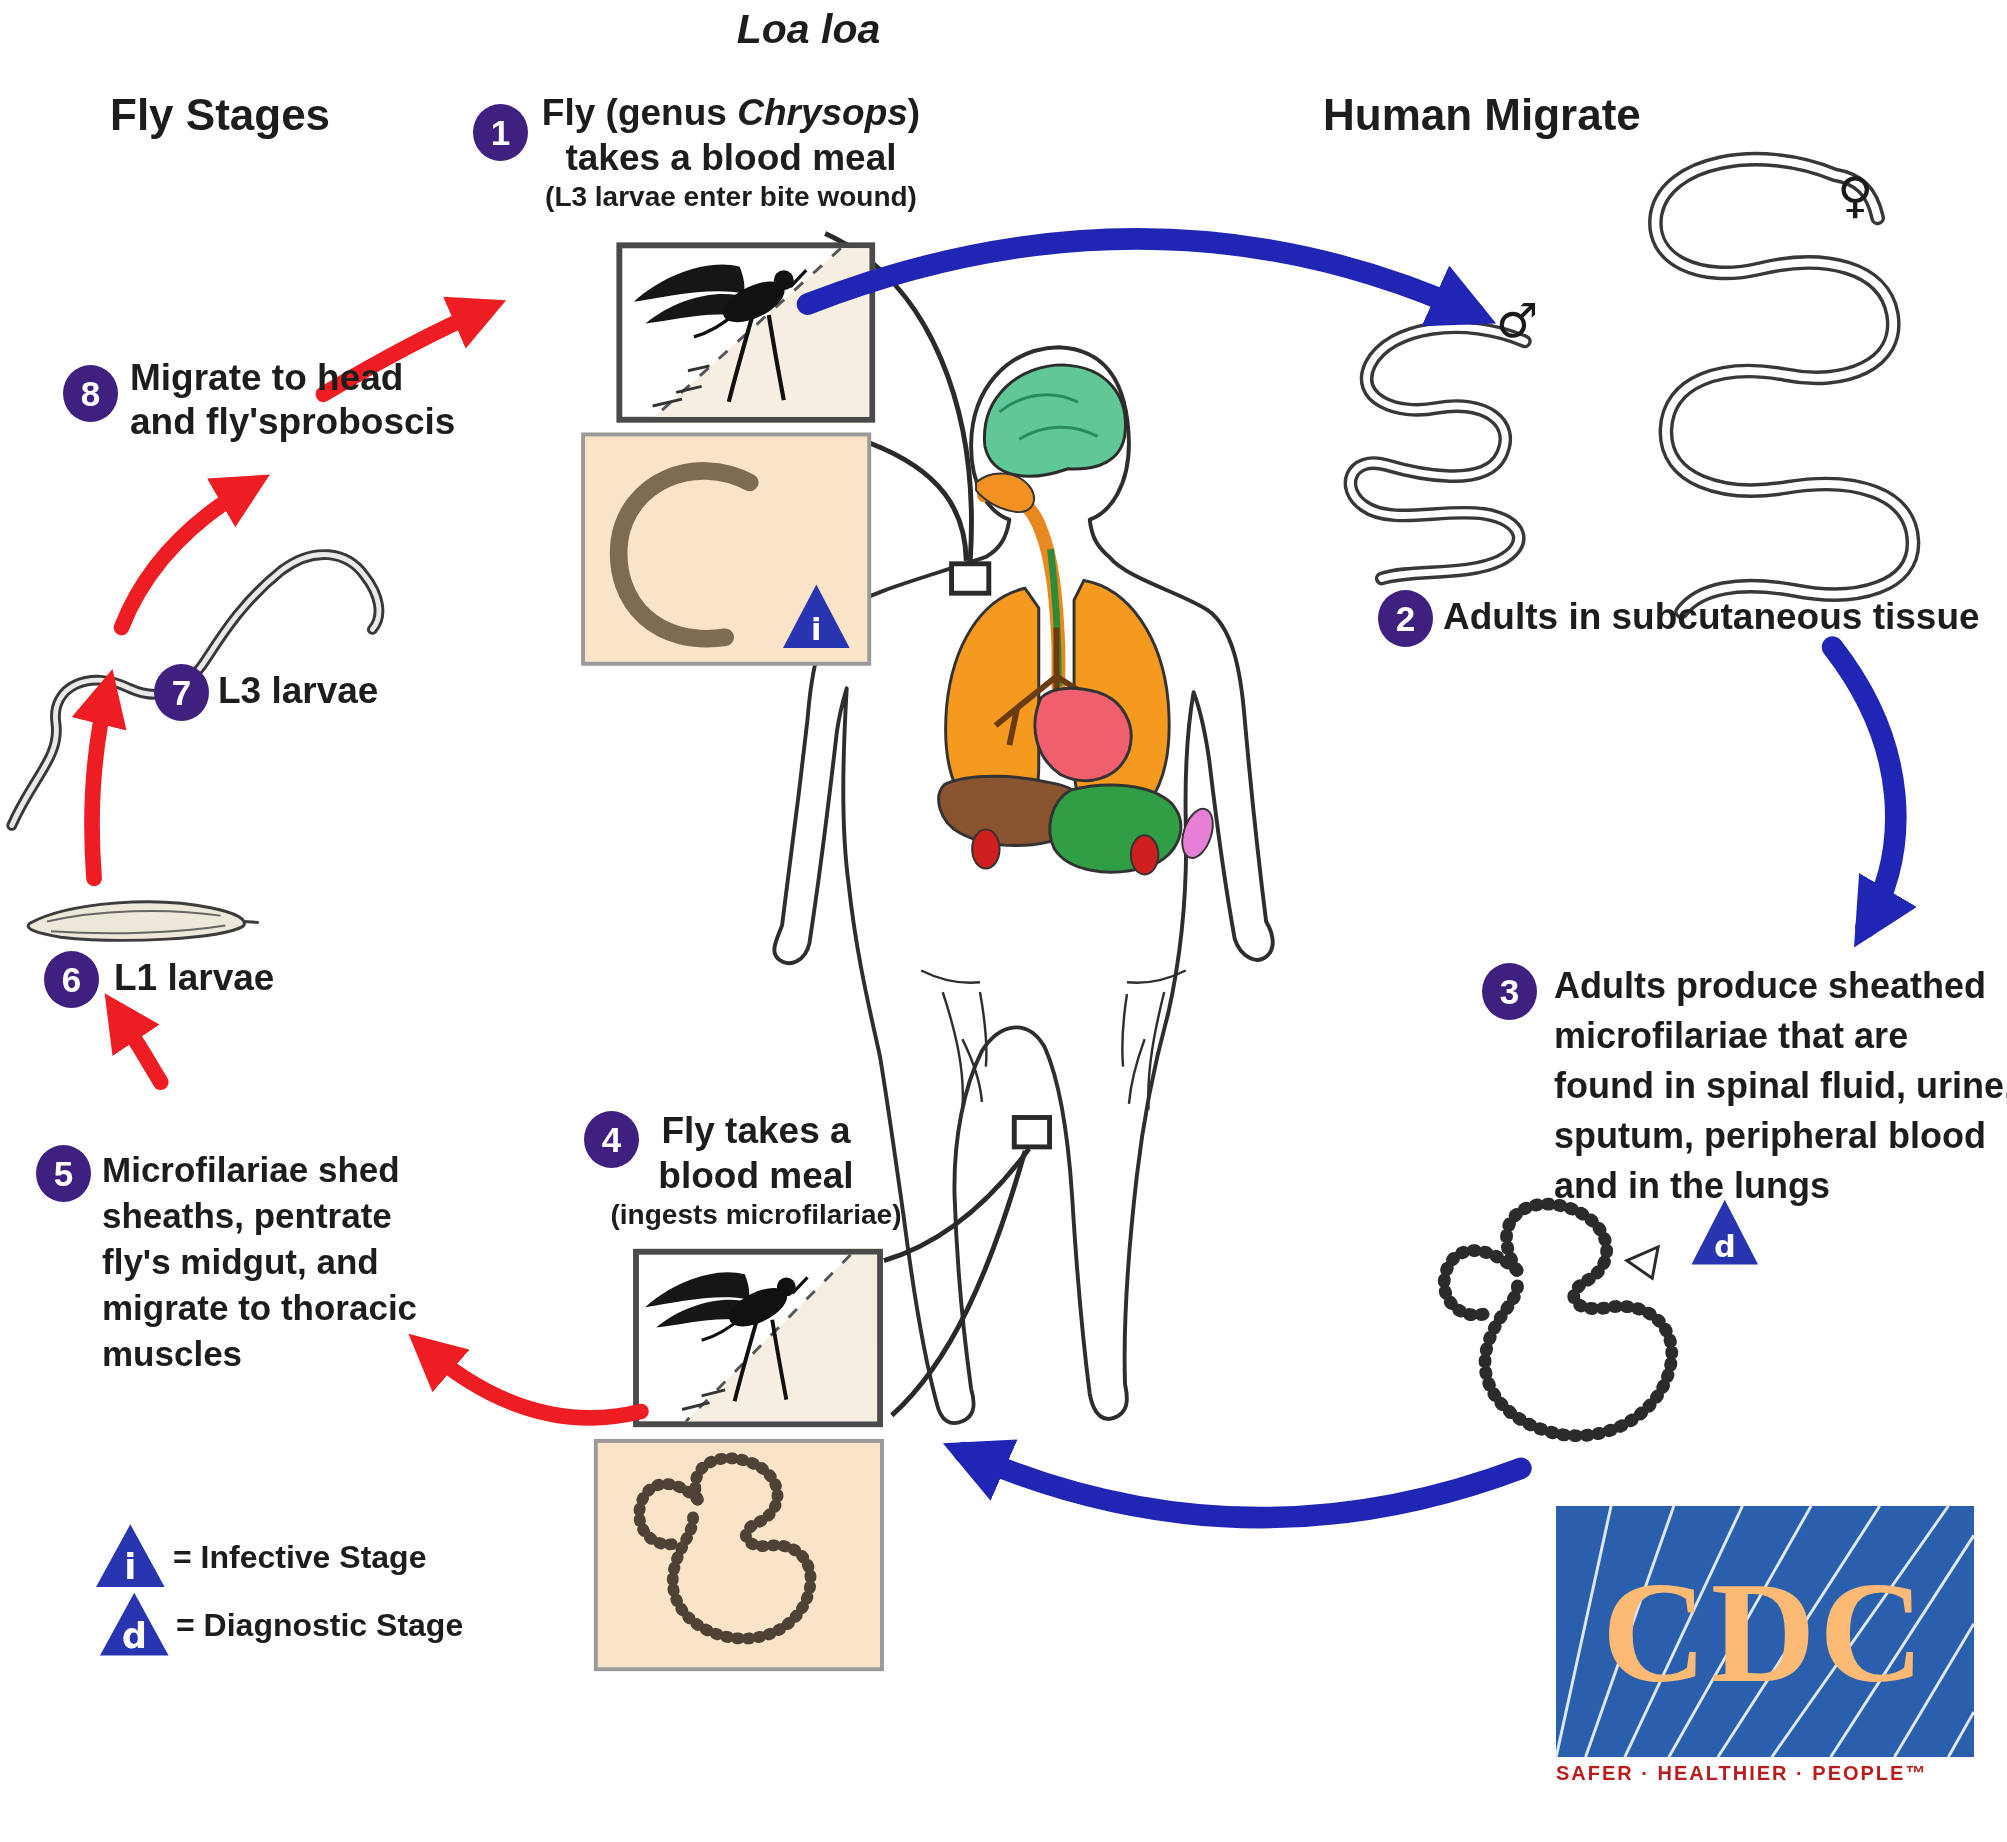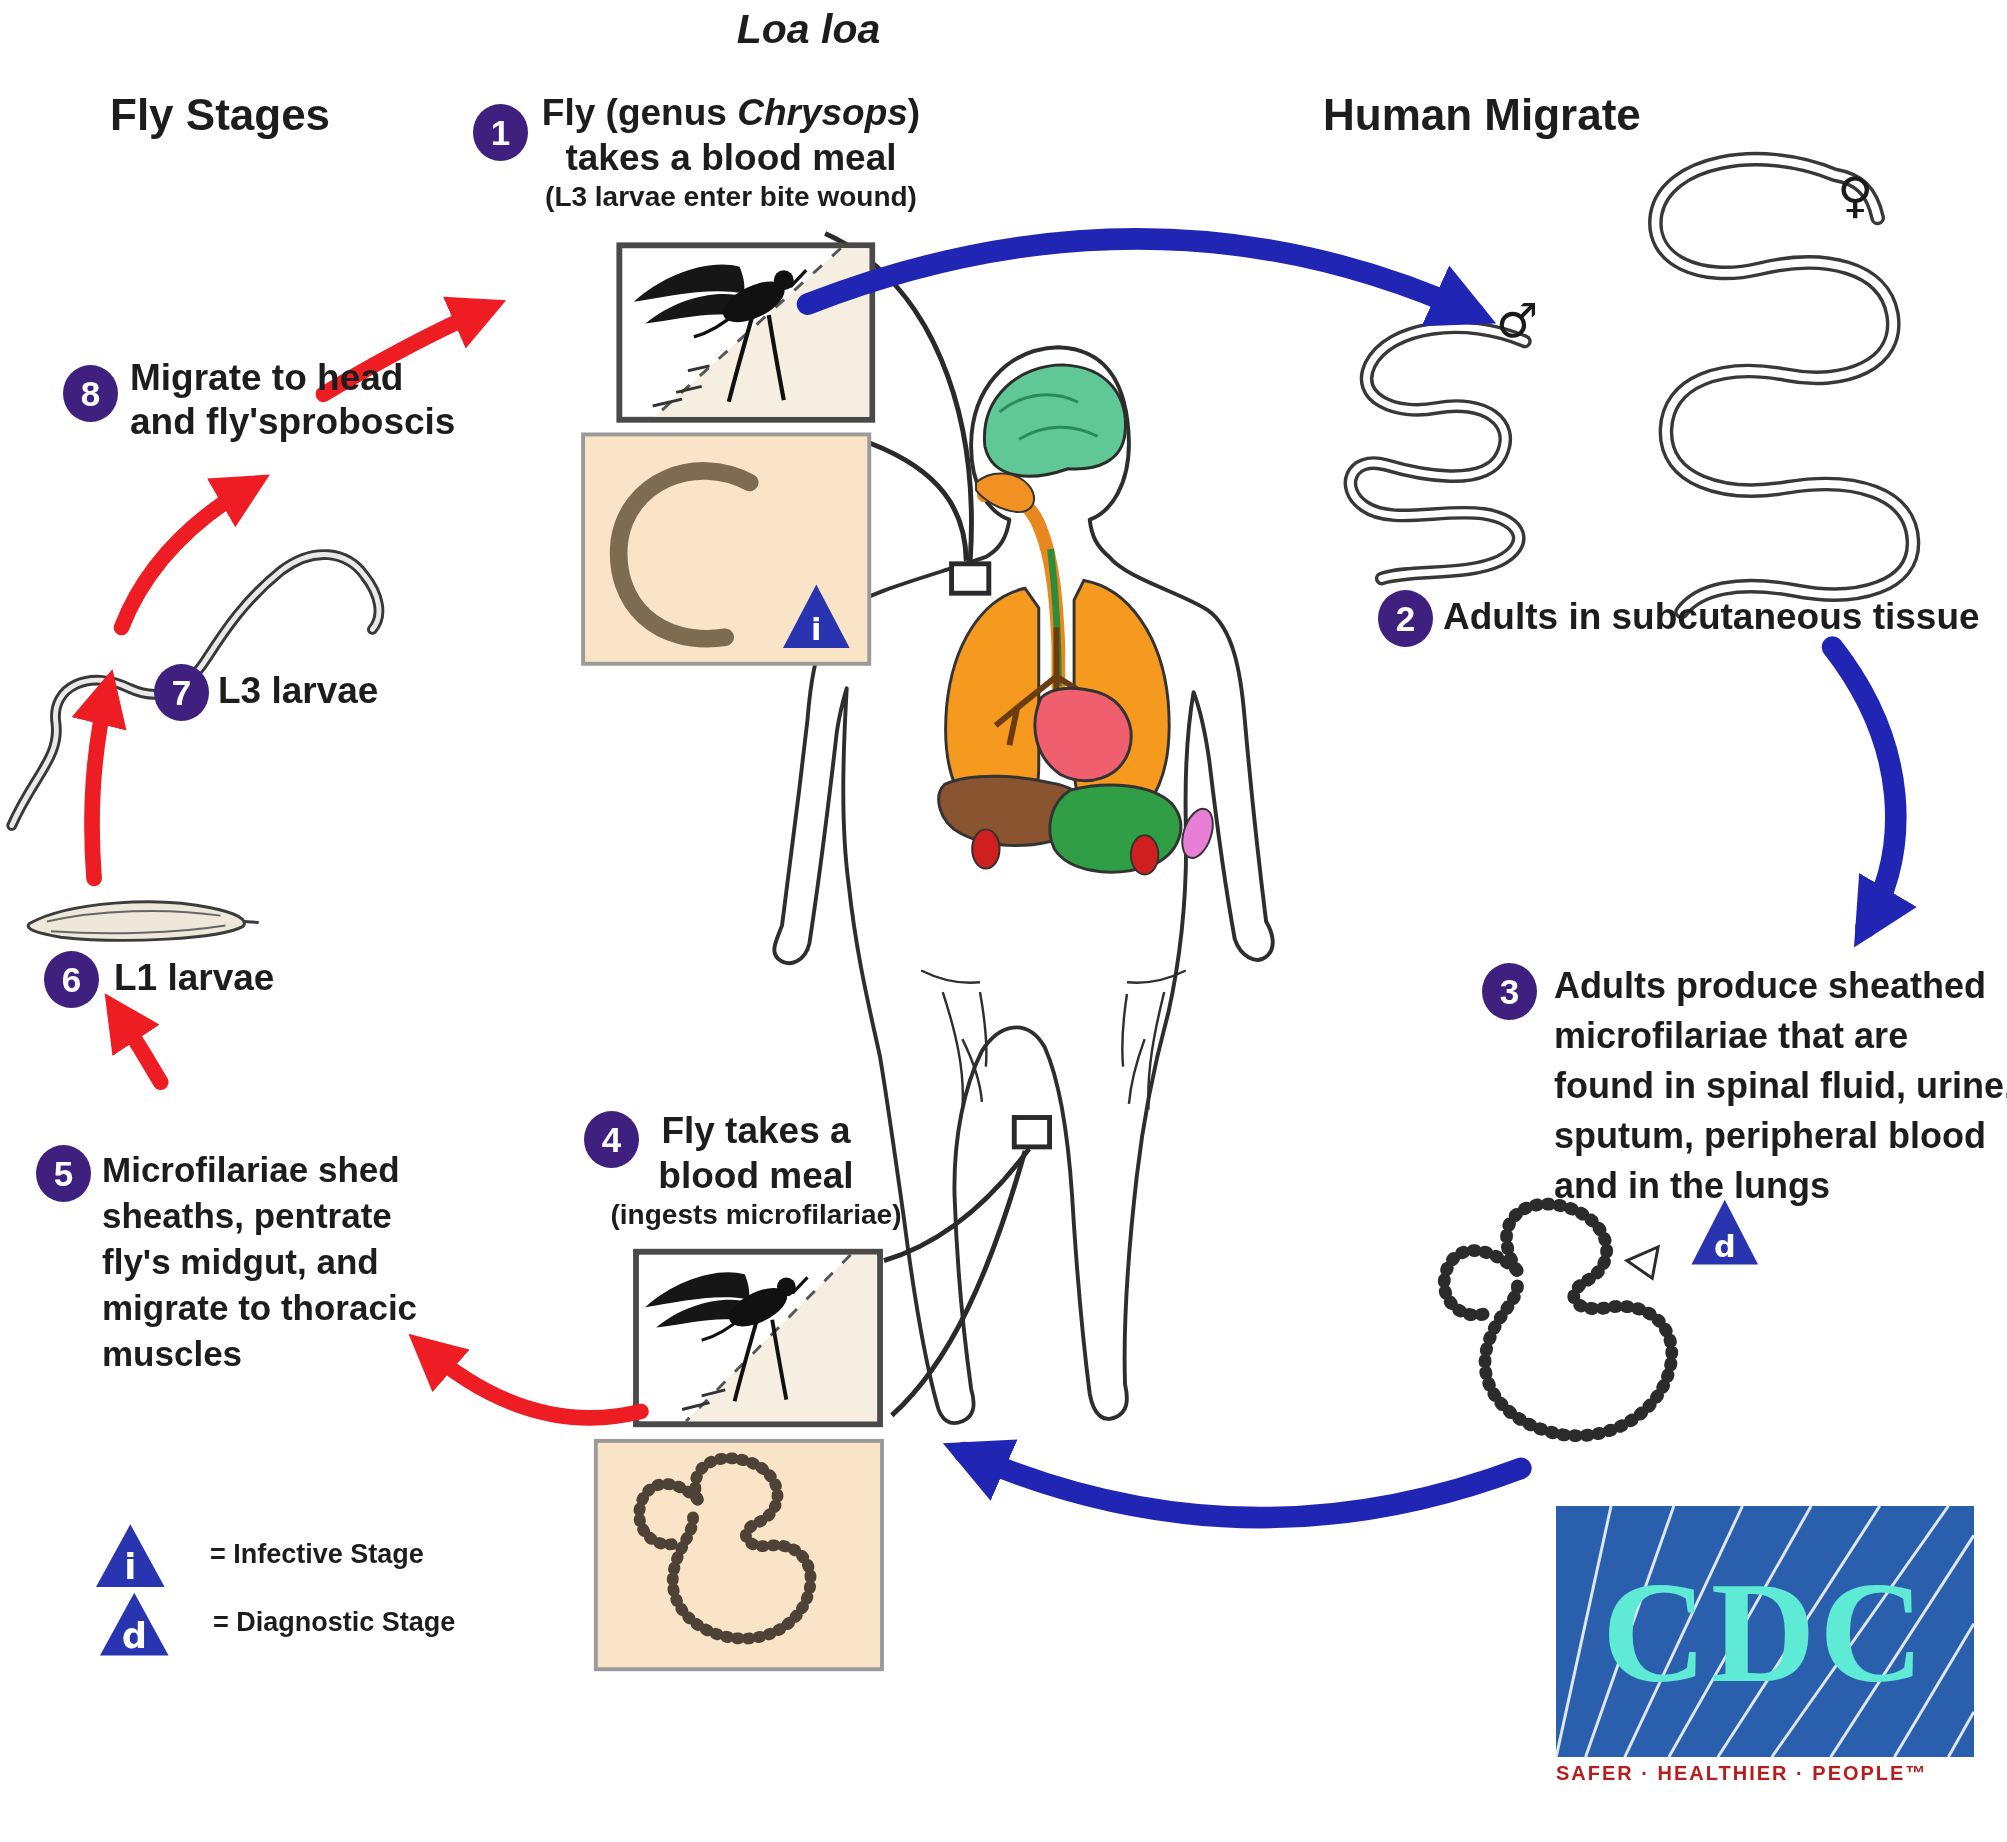--- a/index.html
+++ b/index.html
@@ -10,24 +10,24 @@
   .title{font-size:41px;font-weight:bold;font-style:italic;text-align:center;}
   .hdr{font-size:44px;font-weight:bold;}
   .badge{position:absolute;z-index:3;width:55px;height:57px;border-radius:50%;
          background:#40207f;color:#fff;font-weight:bold;font-size:35px;
          display:flex;align-items:center;justify-content:center;}
   .stxt{font-size:37px;font-weight:bold;line-height:45px;}
   .snote{font-size:28px;font-weight:bold;line-height:33px;}
   .ctr{text-align:center;margin-left:16px;}
   .nowrap{white-space:nowrap;}
   .lines5 div{white-space:nowrap;}
-  .leg{font-size:27px;font-weight:bold;margin-left:37px;}
+  .leg{font-size:32px;font-weight:bold;}
   .cdcbox{position:absolute;left:1556px;top:1506px;width:418px;height:251px;background:#2a5fae;z-index:2;}
   .cdcletters{position:absolute;left:0;top:0;width:100%;height:100%;display:flex;align-items:center;justify-content:center;
-              font-family:"Liberation Serif",serif;font-weight:bold;font-size:145px;color:#5eead4;letter-spacing:3.9px;z-index:2;}
+              font-family:"Liberation Serif",serif;font-weight:bold;font-size:145px;color:#fdba74;letter-spacing:3.9px;z-index:2;}
   .cdcrays{position:absolute;left:0;top:0;z-index:1;}
   .tagline{position:absolute;left:1556px;top:1762px;width:418px;color:#b91c1c;
            font-size:20px;font-weight:bold;letter-spacing:2px;z-index:2;}
   svg text{font-family:"DejaVu Sans","Liberation Sans",sans-serif;}
 </style>
 </head>
 <body>
 
 <div id="canvas">
 

